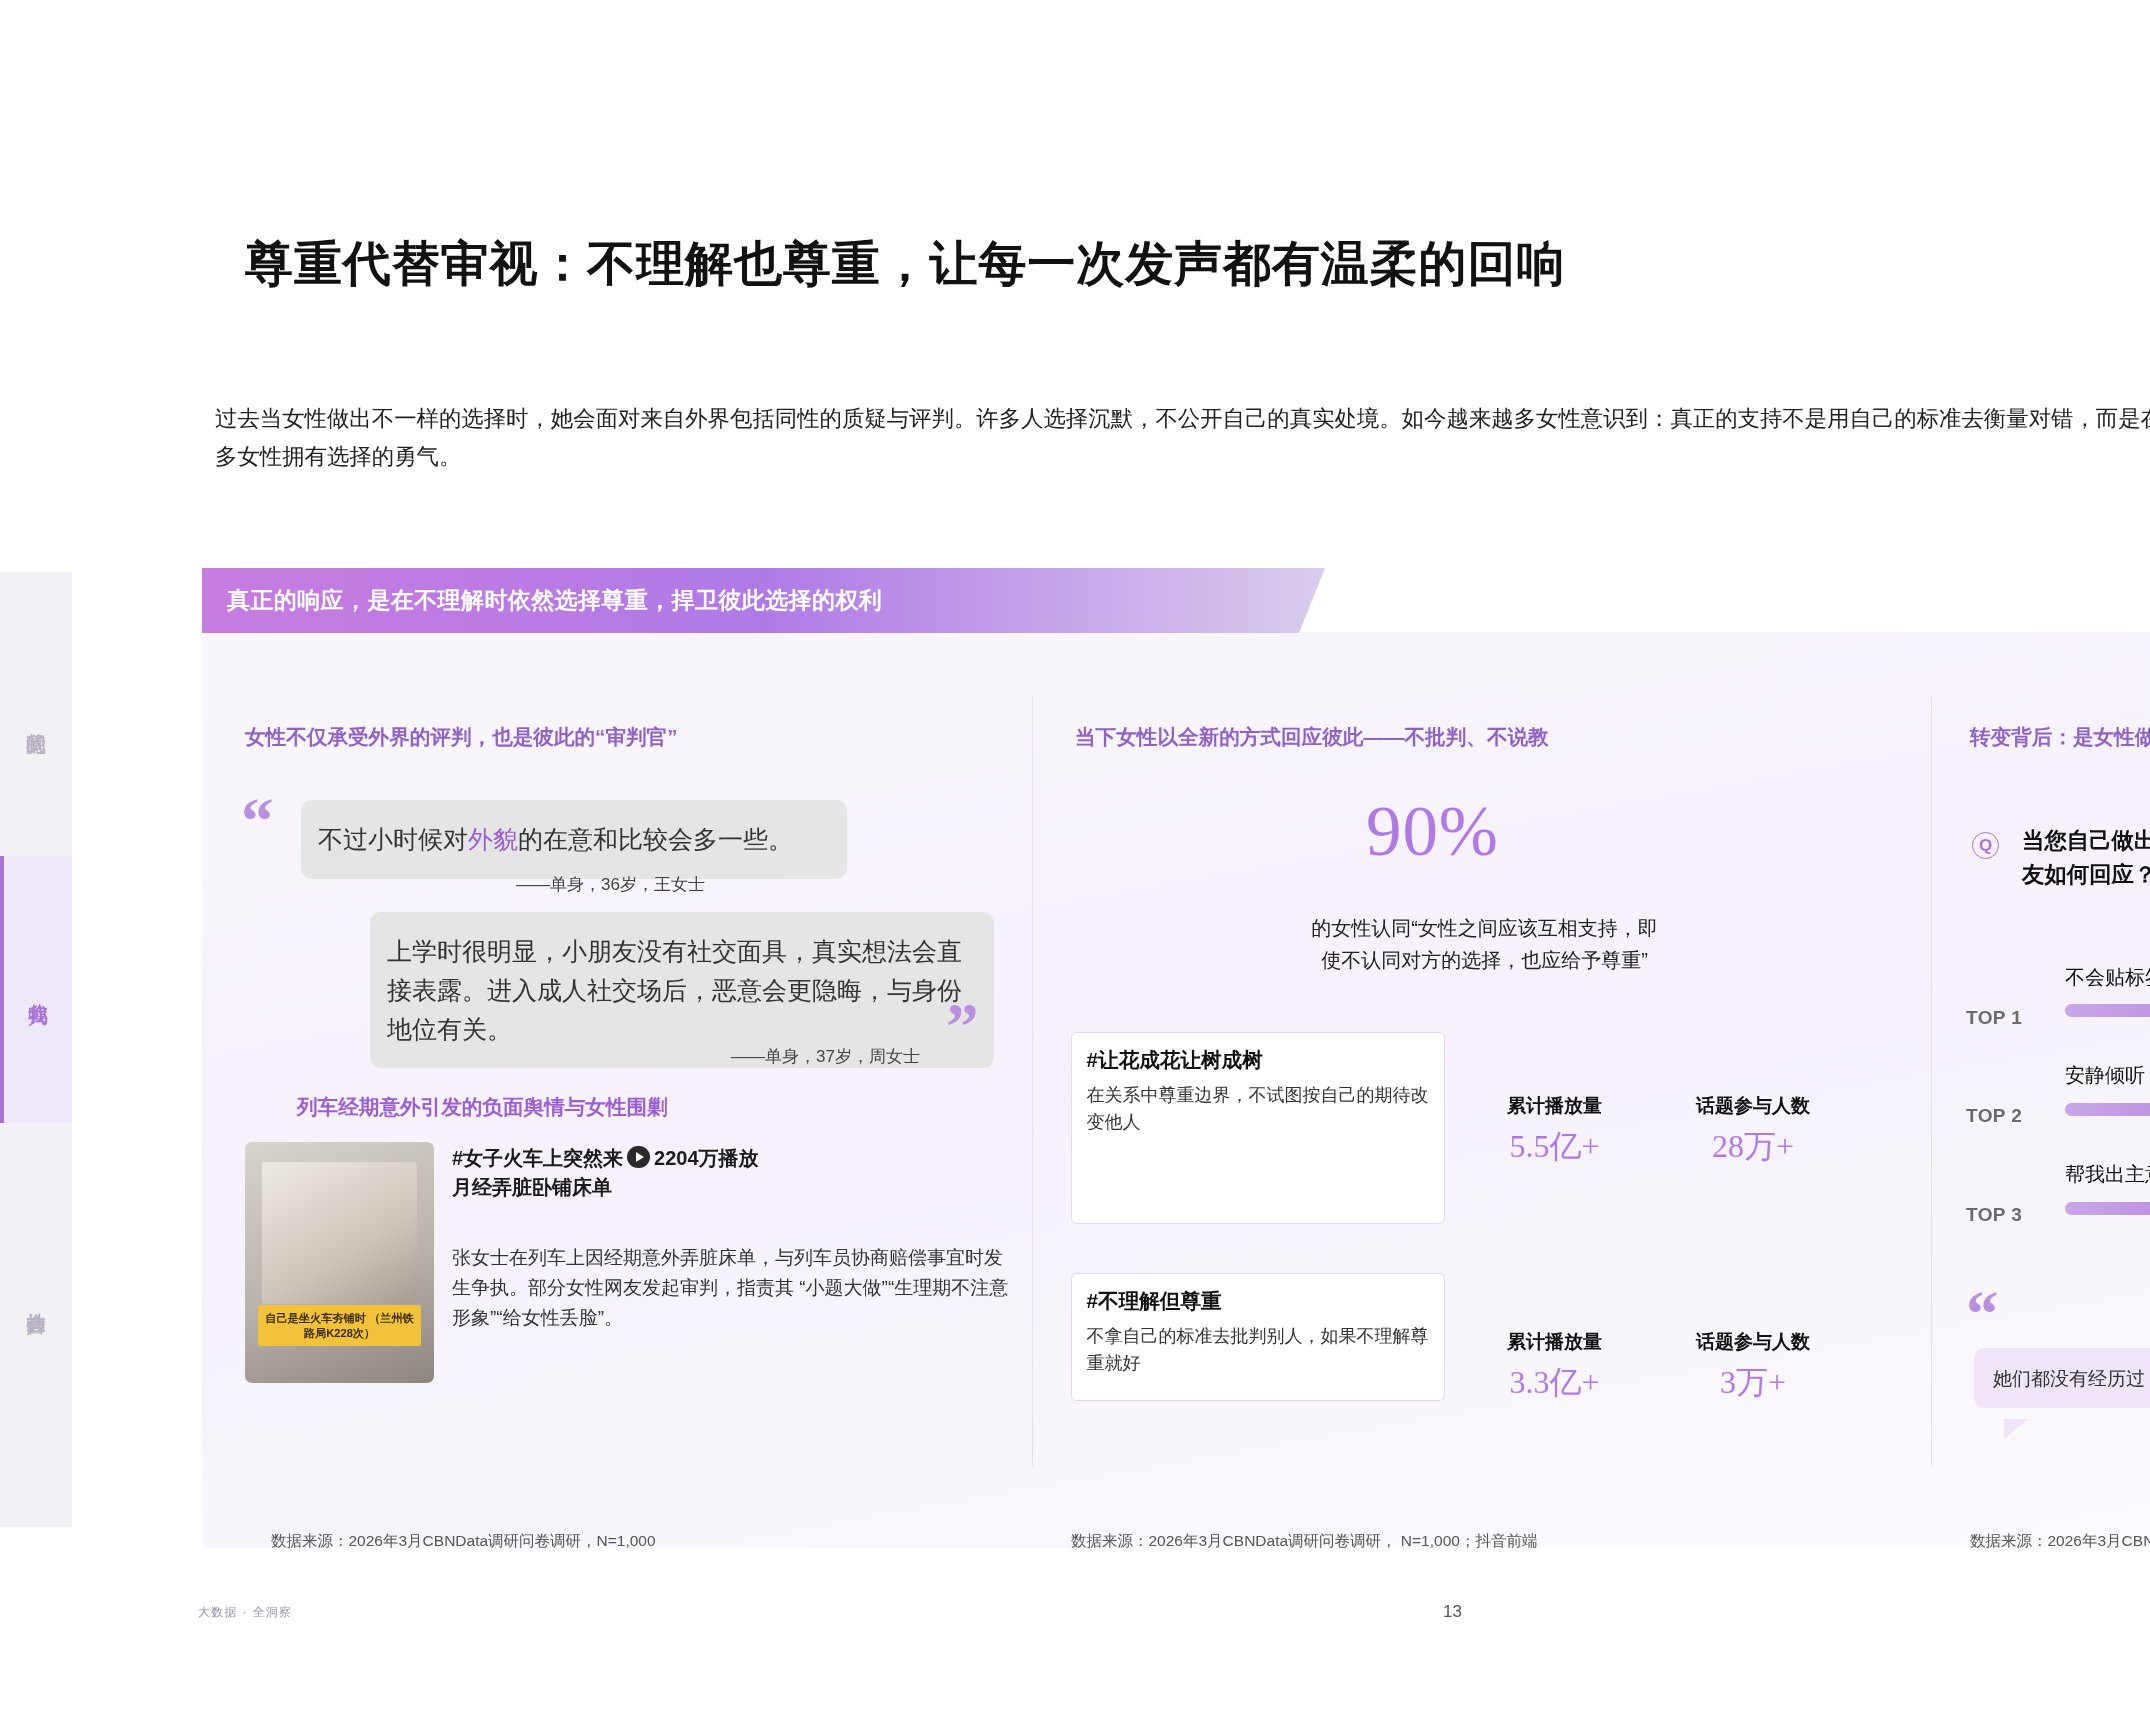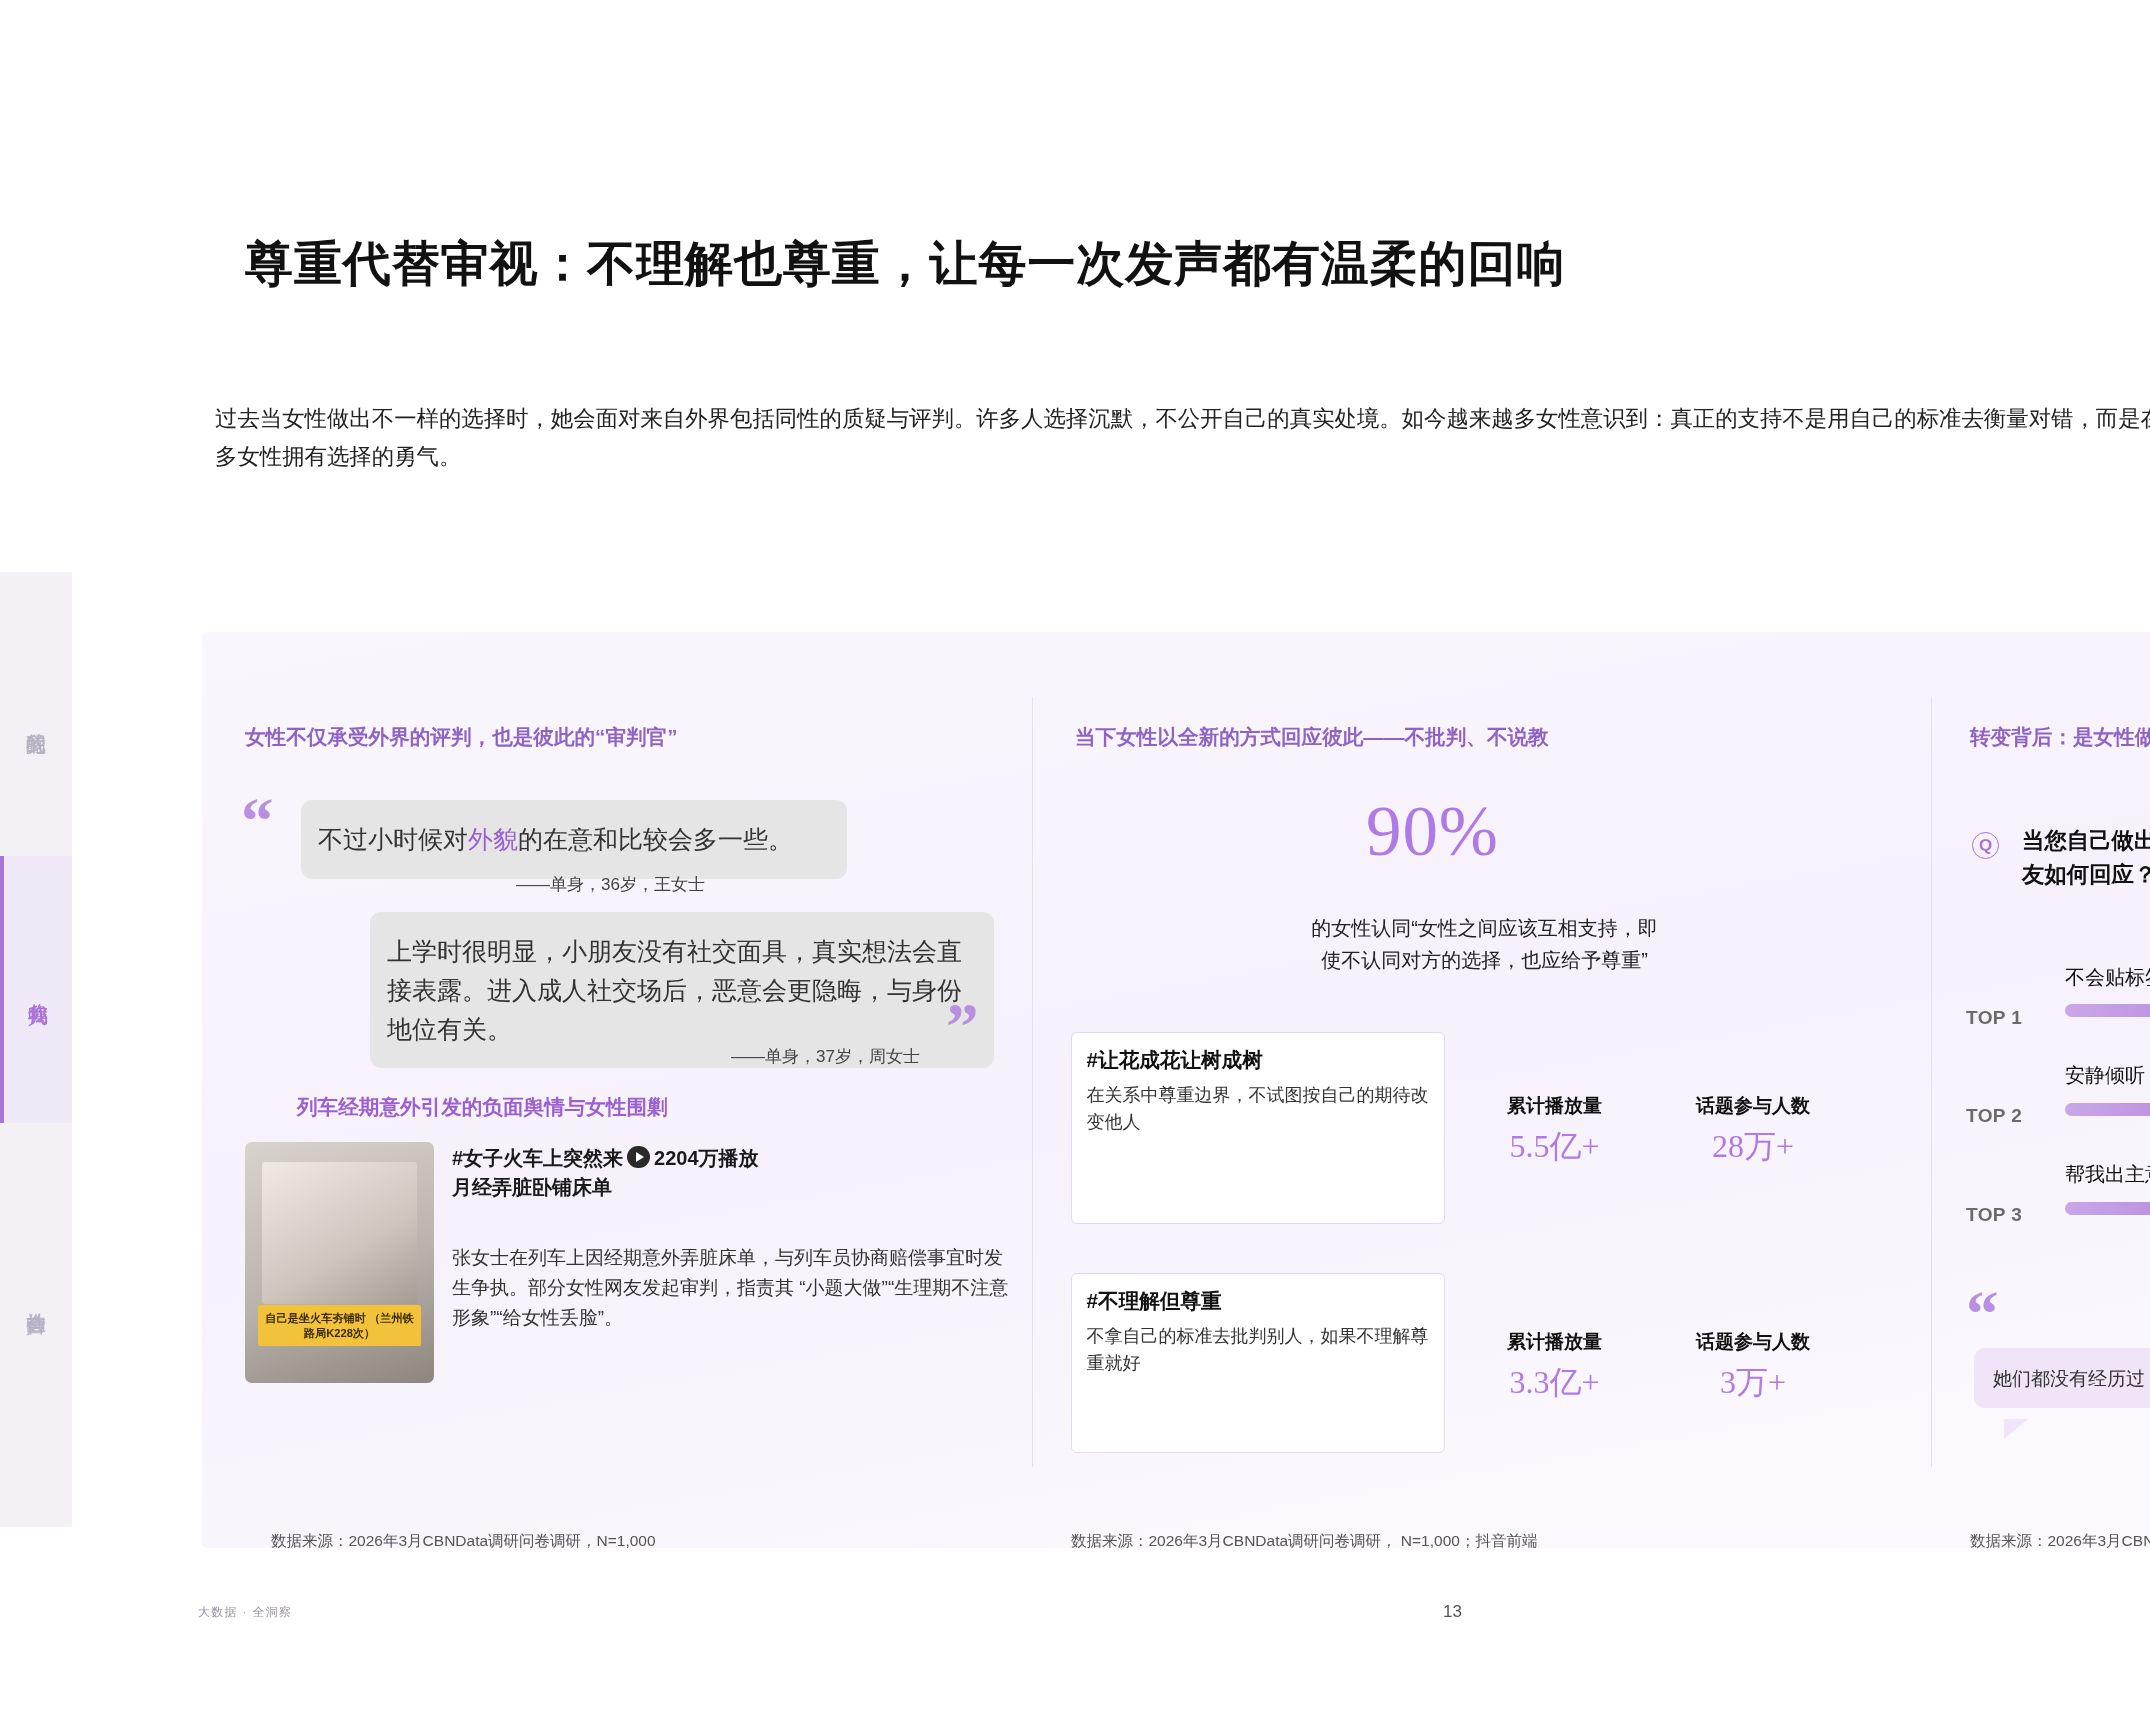--- a/index.html
+++ b/index.html
@@ -184,20 +184,21 @@
     </div>
   </div>
 
   <div class="headline">尊重代替审视：不理解也尊重，让每一次发声都有温柔的回响</div>
   <div class="lead">过去当女性做出不一样的选择时，她会面对来自外界包括同性的质疑与评判。许多人选择沉默，不公开自己的真实处境。如今越来越多女性意识到：真正的支持不是用自己的标准去衡量对错，而是在不理解时依然选择尊重。而转变带来的是勇气：鼓励更多女性拥有选择的勇气。</div>
 
   <div class="card-bg"></div>
   <div class="col-divider" style="left:1032px"></div>
   <div class="col-divider" style="left:1931px"></div>
 
+  <div class="ribbon">真正的响应，是在不理解时依然选择尊重，捍卫彼此选择的权利</div>
 
   <div class="col-title" style="left:245px; top:723px;">女性不仅承受外界的评判，也是彼此的“审判官”</div>
 
   <div class="quote-mark" style="left:241px; top:789px;">“</div>
 
   <div class="bubble" style="left:301px; top:800px; width:546px;">
     <span>不过小时候对</span><span class="hl-purple">外貌</span><span>的在意和比较会多一些。</span>
   </div>
   <div class="bubble-attr" style="left:516px; top:873px;">——单身，36岁，王女士</div>
 
@@ -234,21 +235,21 @@
   </div>
   <div class="metric" style="left:1462px; top:1093px; width:185px;">
     <div class="metric-label">累计播放量</div>
     <div class="metric-value">5.5亿+</div>
   </div>
   <div class="metric" style="left:1652px; top:1093px; width:202px;">
     <div class="metric-label">话题参与人数</div>
     <div class="metric-value">28万+</div>
   </div>
 
-  <div class="topic-box" style="left:1071px; top:1273px; width:374px; height:180px;">
+  <div class="topic-box" style="left:1071px; top:1273px; width:374px; height:128px;">
     <div class="topic-tag">#不理解但尊重</div>
     <div class="topic-desc">不拿自己的标准去批判别人，如果不理解尊重就好</div>
   </div>
   <div class="metric" style="left:1462px; top:1329px; width:185px;">
     <div class="metric-label">累计播放量</div>
     <div class="metric-value">3.3亿+</div>
   </div>
   <div class="metric" style="left:1652px; top:1329px; width:202px;">
     <div class="metric-label">话题参与人数</div>
     <div class="metric-value">3万+</div>

